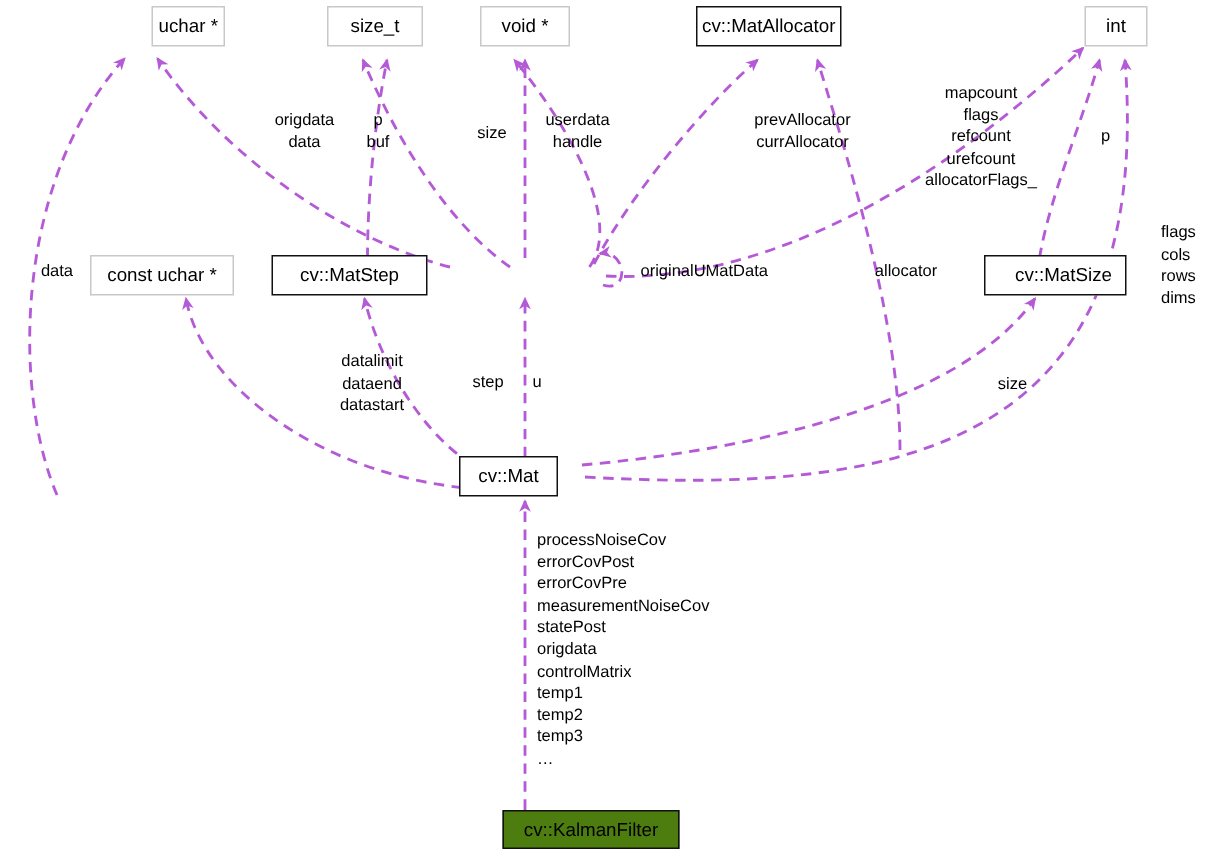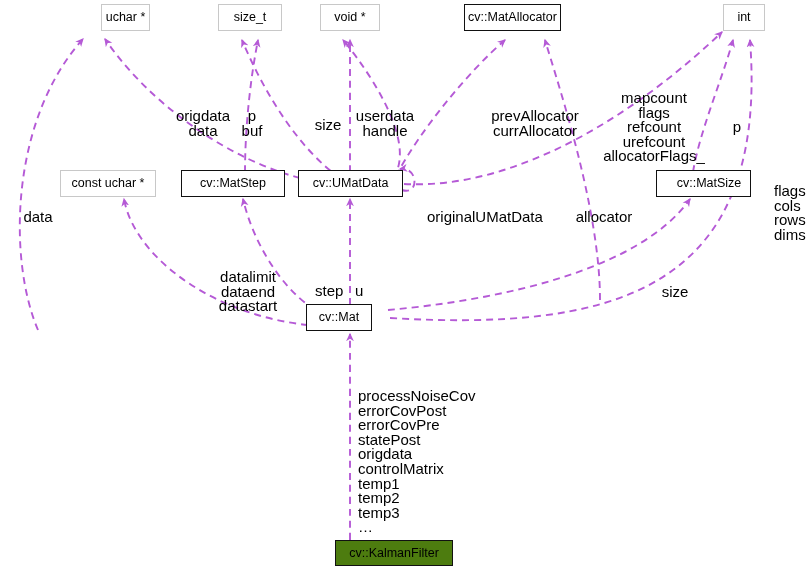--- a/index.html
+++ b/index.html
@@ -23,26 +23,25 @@
   }
   
   .node.plain{border:1px solid #c8c8c8;}
   
   .node.cls{border:1.6px solid #111111;}
   
   .node.focus{border:1.6px solid #111111;background:#4d7c0f;margin-left:44px;}
 
   .elabel{
     position:absolute;
-    font-size:15px;
+    font-size:11px;
     color:#000;
     line-height:14.6px;
     white-space:nowrap;
     text-align:center;
-    margin-top:36px;
   }
   .elabel.right{text-align:left;}
 </style>
 </head>
 <body>
 
 <div id="diagram">
 
   <svg class="edges" viewBox="0 0 811 572" xmlns="http://www.w3.org/2000/svg">
     <defs>
@@ -110,23 +109,20 @@
   </div>
 
   <div class="node plain" style="left:60px;top:170px;width:96px;height:27px;">
     <span>const uchar *</span>
   </div>
 
   <div class="node cls" style="left:181px;top:170px;width:104px;height:27px;">
     <span>cv::MatStep</span>
   </div>
 
-  <div class="node cls" style="left:298px;top:170px;width:105px;height:27px;">
-    <span>cv::UMatData</span>
-  </div>
 
   <div class="node cls" style="left:656px;top:170px;width:95px;height:27px;padding-left:11px;">
     <span>cv::MatSize</span>
   </div>
 
   <div class="node cls" style="left:306px;top:304px;width:66px;height:27px;">
     <span>cv::Mat</span>
   </div>
 
   <div class="node focus" style="left:291px;top:540px;width:118px;height:26px;">
@@ -187,20 +183,21 @@
   <div class="elabel right" style="left:315px;top:248px;width:30px;">step</div>
 
   <div class="elabel right" style="left:355px;top:248px;width:16px;">u</div>
 
   <div class="elabel" style="left:657px;top:249px;width:36px;">size</div>
 
   <div class="elabel" style="left:358px;top:353px;width:258px;text-align:left;">
       <div>processNoiseCov</div>
       <div>errorCovPost</div>
       <div>errorCovPre</div>
+      <div>measurementNoiseCov</div>
       <div>statePost</div>
       <div>origdata</div>
       <div>controlMatrix</div>
       <div>temp1</div>
       <div>temp2</div>
       <div>temp3</div>
       <div>…</div>
     </div>
 
 </div>

